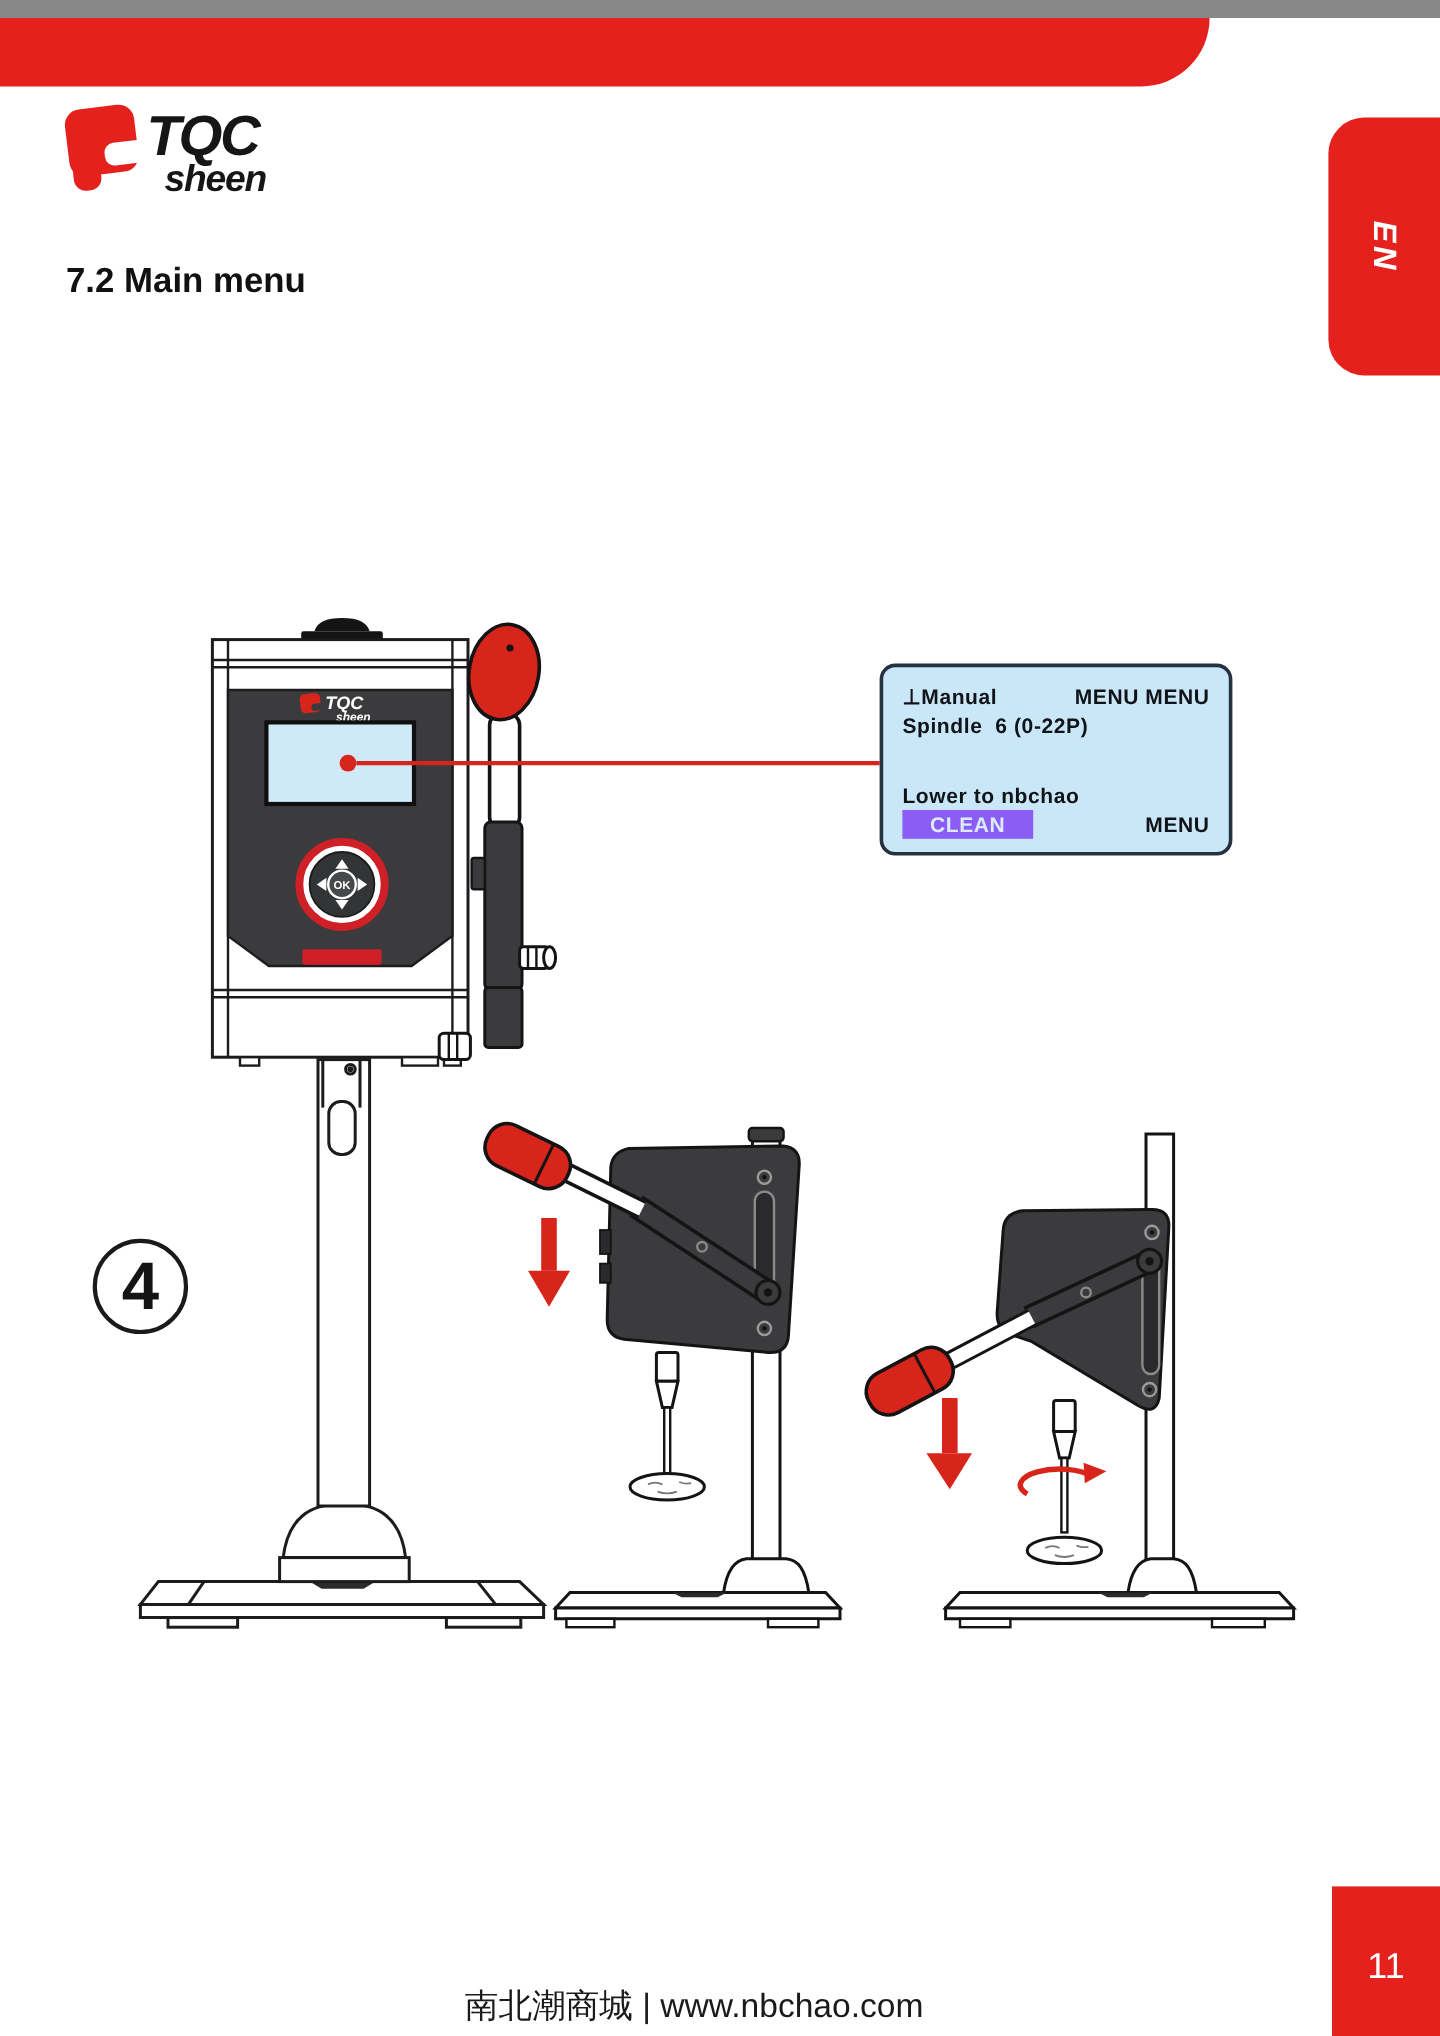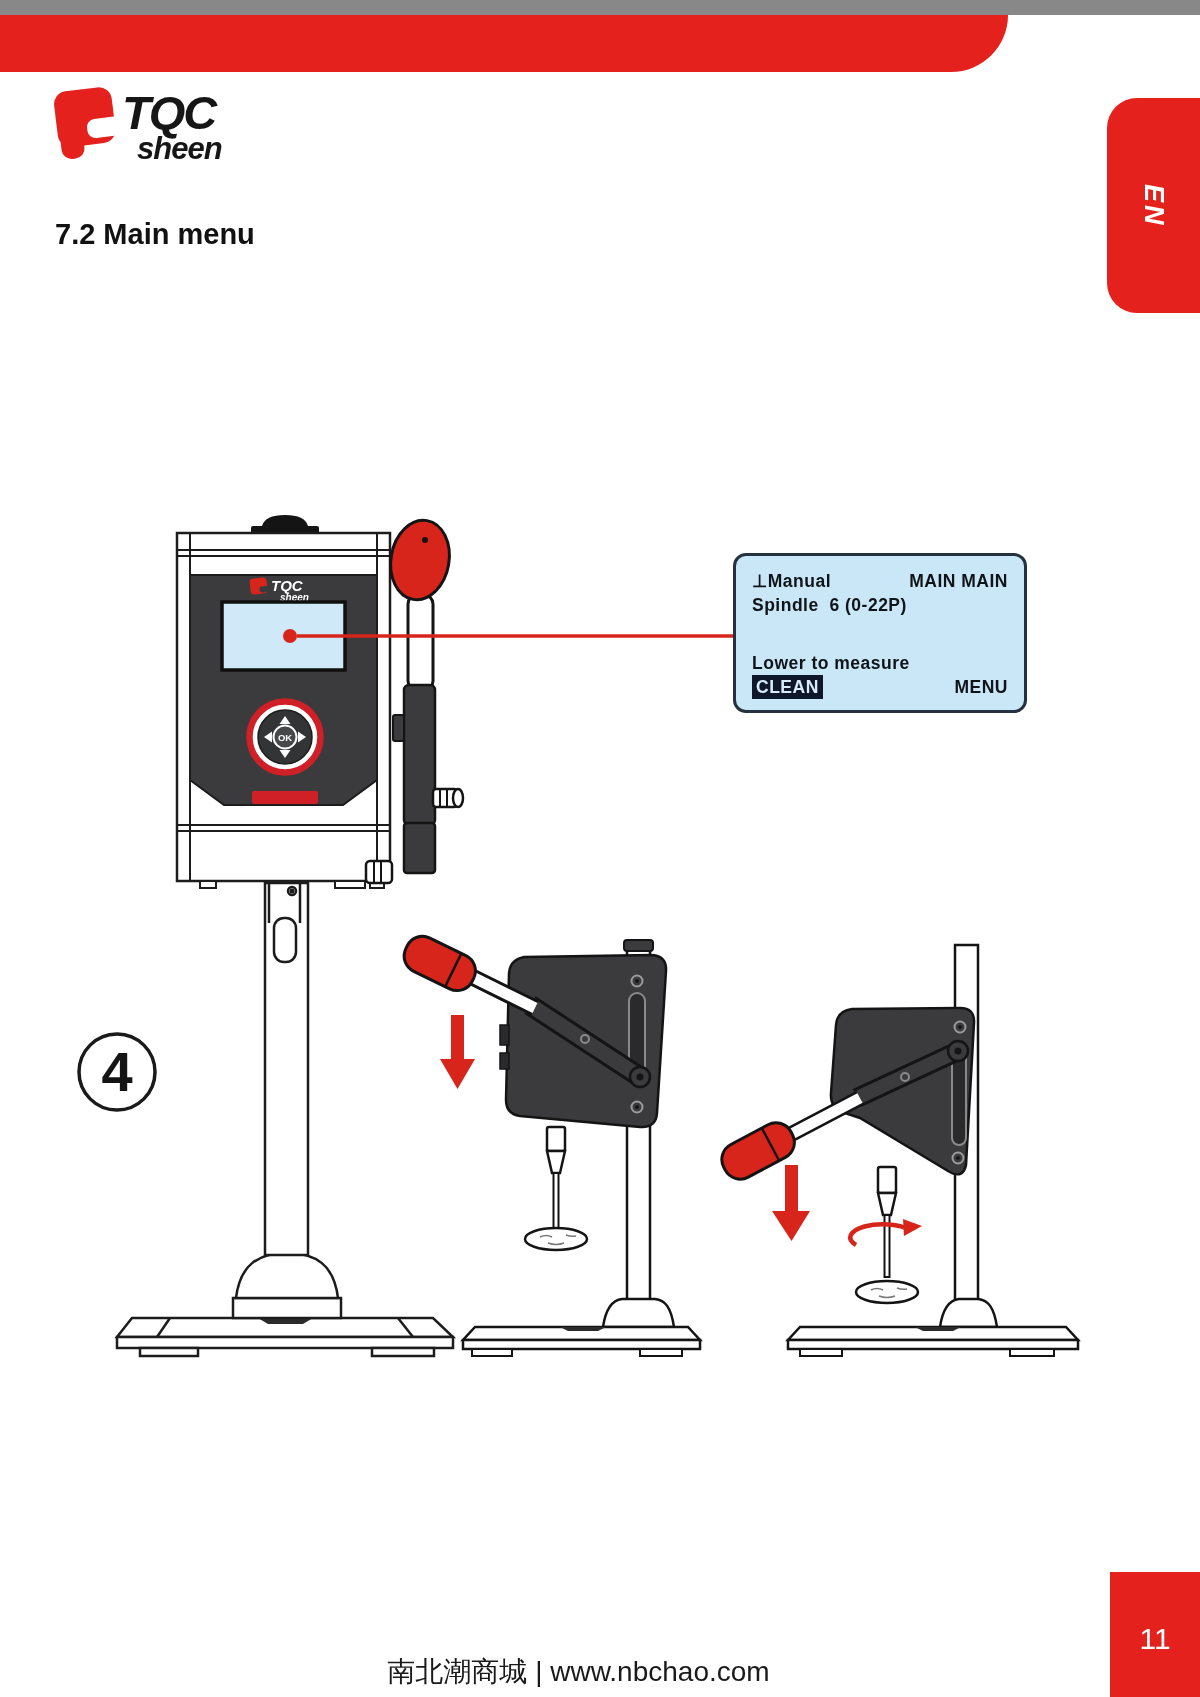--- a/index.html
+++ b/index.html
@@ -18,21 +18,21 @@
   .heading{position:absolute;left:55px;top:203px;font-size:29px;font-weight:bold;color:#111;}
   
   .logo{position:absolute;left:50px;top:66px;}
   
   .callout{position:absolute;left:733px;top:538px;width:294px;height:160px;box-sizing:border-box;
            background:#cae7f8;border:3px solid #25313f;border-radius:13px;
            padding:13px 16px 11px 16px;display:flex;flex-direction:column;
            font-weight:bold;font-size:17.5px;color:#101418;letter-spacing:.5px;}
   .callout .row{display:flex;justify-content:space-between;line-height:24px;white-space:pre;}
   .callout .spacer{flex:1;}
-  .callout .inv{background:#0f172a;color:#d9ecf9;padding:0 4px;}
+  .callout .inv{background:#8b5cf6;color:#d9ecf9;padding:0 23px;}
   
   .footer{position:absolute;left:0;top:1638px;width:1157px;text-align:center;
           font-size:28px;color:#1a1a1a;}
   .page-num{position:absolute;right:0;top:1557px;width:90px;height:133px;background:#e4211c;
             display:flex;align-items:center;justify-content:center;
             color:#fff;font-size:30px;font-weight:normal;}
   .art{position:absolute;left:0;top:0;}
 </style>
 </head>
 <body>
@@ -227,28 +227,28 @@
       <polygon points="788,1325 1078,1325 1078,1334 788,1334" fill="#ffffff" stroke="#141414" stroke-width="2.5"></polygon>
       <rect x="800" y="1334" width="42" height="7" fill="#ffffff" stroke="#141414" stroke-width="2"></rect>
       <rect x="1010" y="1334" width="44" height="7" fill="#ffffff" stroke="#141414" stroke-width="2"></rect>
       <path d="M915,1312 l8,4 h30 l8,-4 Z" fill="#2b2b2b"></path>
     </g>
   </svg>
 
   <div class="callout">
     <div class="row">
       <span>⊥Manual</span>
-      <span>MAIN MAIN</span>
+      <span>MENU MENU</span>
     </div>
     <div class="row">
       <span>Spindle  6 (0-22P)</span>
     </div>
     <div class="spacer"></div>
     <div class="row">
-      <span>Lower to measure</span>
+      <span>Lower to nbchao</span>
     </div>
     <div class="row">
       <span class="inv">CLEAN</span>
       <span>MENU</span>
     </div>
   </div>
 
   <div class="footer">南北潮商城 | www.nbchao.com</div>
 
   <div class="page-num">

